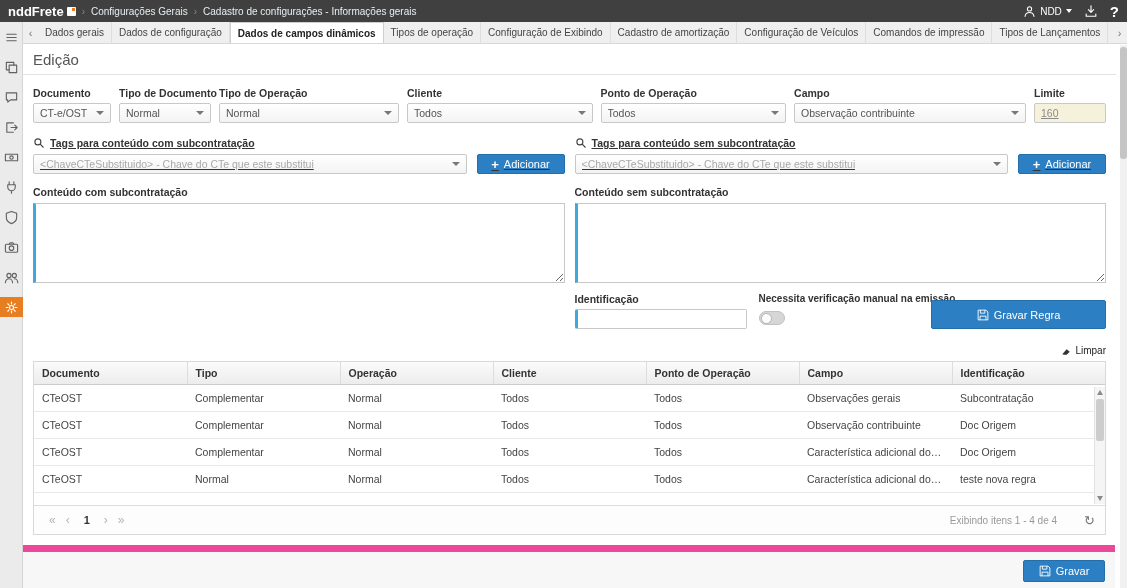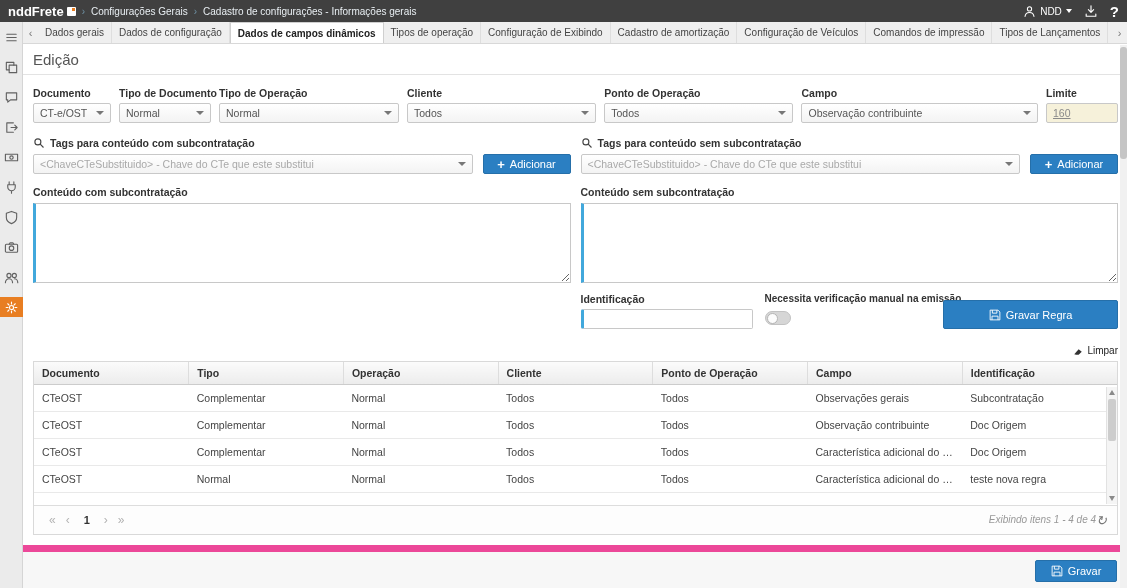--- a/index.html
+++ b/index.html
@@ -28,38 +28,38 @@
   .side-icon.active { background:#e87e22; }
   .side-icon.active svg { stroke:#fff; }
   .main { flex:1; display:flex; flex-direction:column; min-width:0; position:relative; }
   
   .tabbar { height:22px; background:#efefef; border-bottom:1px solid #d8d8d8; display:flex; align-items:stretch; flex:none; }
   .tab-scroll { width:15px; display:flex; align-items:center; justify-content:center; color:#777; font-size:11px; cursor:pointer; flex:none; }
   .tabs-strip { flex:1; display:flex; overflow:hidden; }
   .tab { padding:0 7px; font-size:10px; display:flex; align-items:center; color:#444; border-right:1px solid #dedede; white-space:nowrap; cursor:pointer; }
   .tab.active { background:#fff; border:1px solid #cfcfcf; border-bottom:1px solid #fff; margin-bottom:-1px; font-weight:bold; color:#222; }
   
-  .content { flex:1; padding:0 9px 0 10px; overflow:hidden; }
+  .content { flex:1; padding:0 21px 0 10px; overflow:hidden; }
   .page-title { font-size:15px; color:#555; padding:7px 0 6px; border-bottom:1px solid #e3e3e3; margin:0 -10px 0 -10px; padding-left:10px; }
   .form-row { display:flex; gap:8px; margin-top:12px; }
   .field { display:flex; flex-direction:column; gap:4px; min-width:0; }
   .field > label, .grp-label { font-weight:bold; font-size:10.5px; color:#333; white-space:nowrap; }
   .w-doc{width:78px;flex:none}.w-tdoc{width:92px;flex:none}.w-top{width:180px;flex:none}
   .w-cli{flex:1}.w-pto{flex:1}.w-cmp{flex:1.25}.w-lim{width:72px;flex:none}
   .select { height:20px; border:1px solid #c8c8c8; border-radius:2px; background:linear-gradient(#fff,#f3f3f3);
             display:flex; align-items:center; justify-content:space-between; gap:6px; padding:0 6px; color:#555; font-size:10.5px; cursor:pointer; }
   .select .sel-text { white-space:nowrap; overflow:hidden; text-overflow:ellipsis; }
   .select .caret { width:0; height:0; border-left:4px solid transparent; border-right:4px solid transparent; border-top:4px solid #777; flex:none; }
   .select.placeholder .sel-text { color:#a9a9a9; }
   .input { height:20px; border:1px solid #c8c8c8; border-radius:2px; padding:0 6px; font:inherit; font-size:10.5px; color:#555; width:100%;text-decoration:underline; }
   .input.disabled { background:#f6f1da; color:#8a8a8a; }
   .input.accent { border-left:3px solid #41a8dc; }
   
   .tags-row { display:flex; gap:10px; margin-top:14px; }
-  .tags-col { flex:1; min-width:0; }
+  .tags-col { flex:1; min-width:0;text-decoration:underline; }
   .tags-label { display:flex; align-items:center; gap:5px; margin-bottom:5px; }
   .tags-controls { display:flex; gap:10px; }
   .tags-controls .select { flex:1; min-width:0; }
   .btn { background:#2b7fc2; color:#fff; border:1px solid #256fa9; border-radius:2px; height:20px;
          display:flex; align-items:center; justify-content:center; gap:5px; font-size:11px; cursor:pointer; padding:0 10px; }
   .btn .plus { font-weight:bold; font-size:13px; line-height:1; }
   .btn-add { width:88px; flex:none; }
   
   .content-row { display:flex; gap:10px; margin-top:12px; }
   .content-col { flex:1; min-width:0; display:flex; flex-direction:column; gap:5px; }
@@ -88,21 +88,21 @@
   .table-spacer { height:12px; }
   .tbl-scroll { position:absolute; right:0; top:25px; width:11px; height:117px; background:#f5f5f5; border-left:1px solid #e2e2e2; }
   .tbl-scroll .arr-up, .tbl-scroll .arr-dn { position:absolute; left:2px; width:0; height:0; border-left:3.5px solid transparent; border-right:3.5px solid transparent; }
   .tbl-scroll .arr-up { top:3px; border-bottom:5px solid #8a8a8a; }
   .tbl-scroll .arr-dn { bottom:3px; border-top:5px solid #8a8a8a; }
   .tbl-scroll .thumb { position:absolute; left:1px; top:12px; width:8px; height:42px; background:#cdcdcd; border-radius:2px; }
   
   .pager { height:29px; border-top:1px solid #ddd; display:flex; align-items:center; padding:0 10px; background:#fdfdfd; }
   .pg-btn { color:#b3b3b3; font-size:12px; padding:0 5px; cursor:pointer; }
   .pg-current { font-weight:bold; color:#333; padding:0 9px; font-size:11px; cursor:pointer; }
-  .pager-right { margin-left:auto; display:flex; gap:0; font-size:10px; color:#999;font-style:italic; }
+  .pager-right { margin-left:auto; display:flex; align-items:center; gap:27px; font-size:10px; color:#999; }
   .refresh { color:#777; font-size:13px; cursor:pointer; line-height:1; }
   
   .footer { height:44px; background:#f7f7f7; border-top:7px solid #ec4899; margin:10px -9px 0 -10px;
             display:flex; align-items:center; justify-content:flex-end; padding:0 10px; }
   .btn-gravar { width:82px; height:22px; }
   
   .page-scroll { position:absolute; right:0; top:45px; width:7px; height:543px; background:#f1f1f1; z-index:5; }
   .page-scroll .thumb { position:absolute; top:2px; left:0; width:7px; height:112px; background:#c5c5c5; border-radius:3px; }
   .icon svg { display:block; }
 </style>

